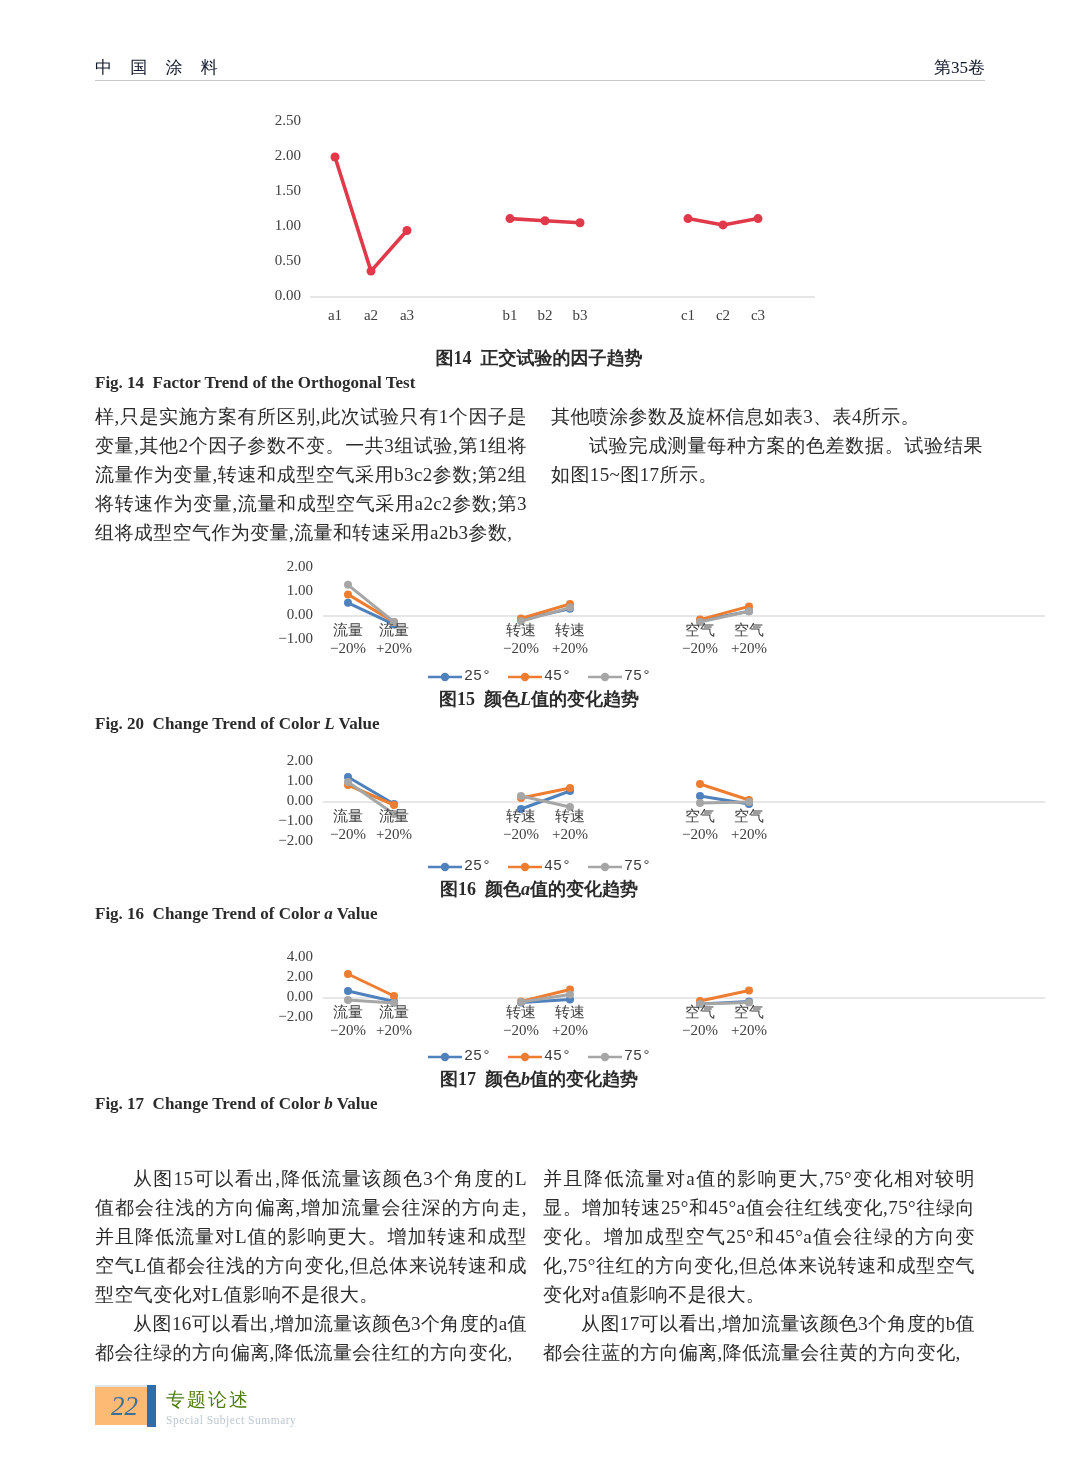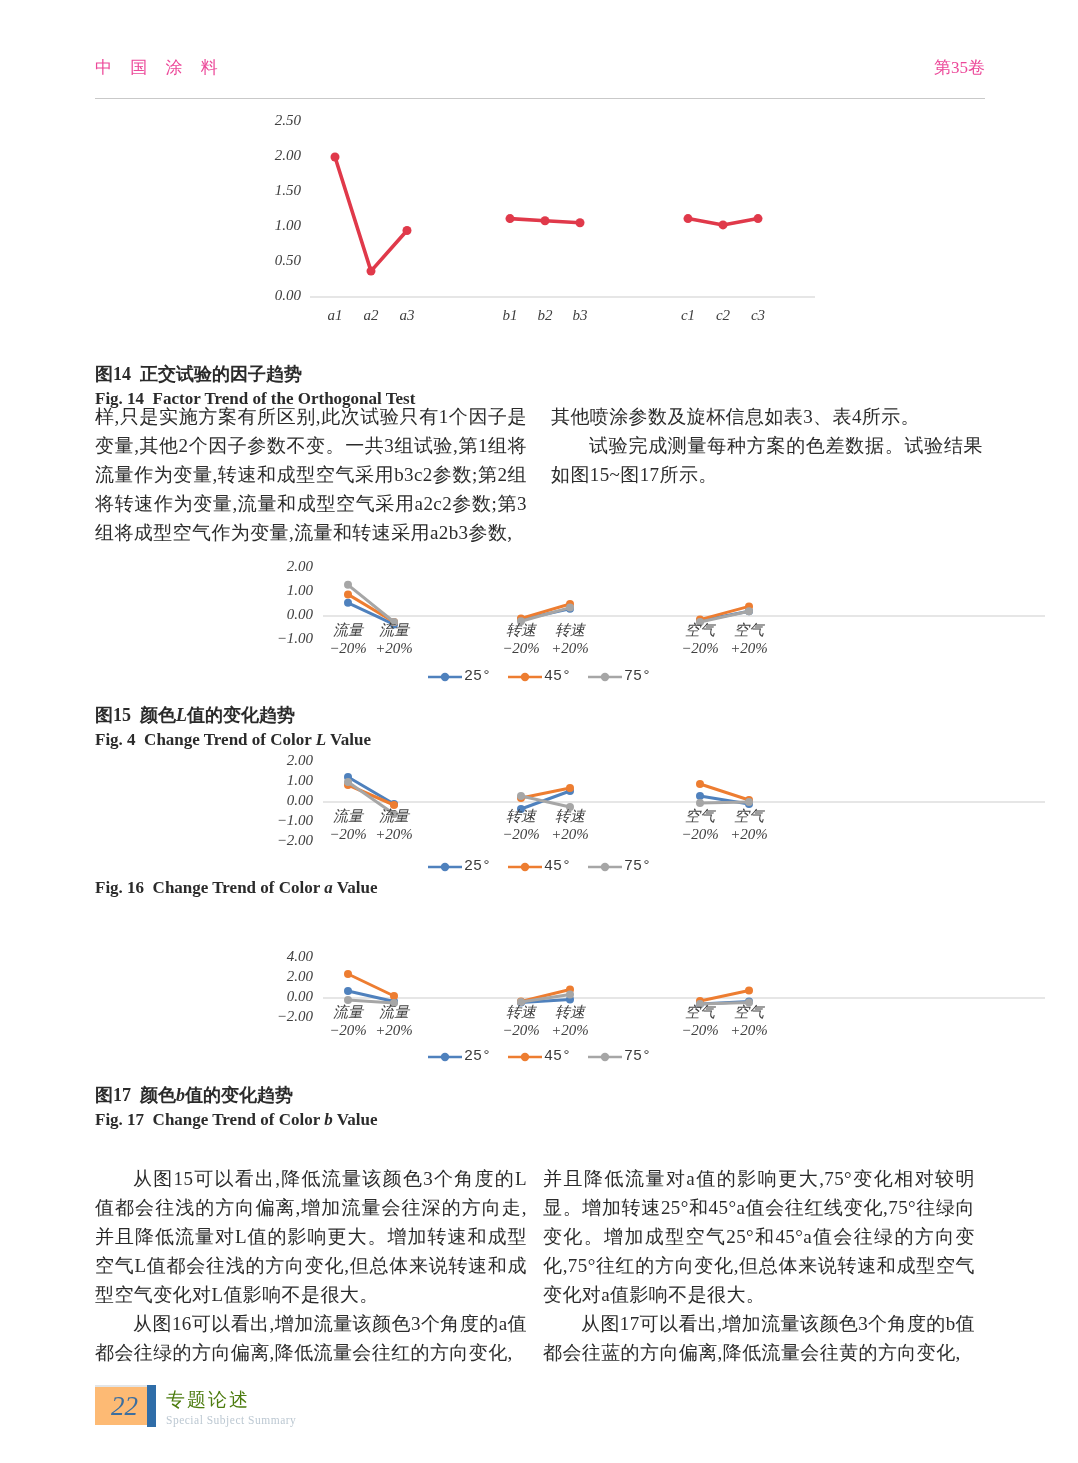--- a/index.html
+++ b/index.html
@@ -6,28 +6,28 @@
   html,body { background:#ffffff; }
   body {
     width:1078px; height:1463px; position:relative; overflow:hidden;
     font-family:"Liberation Serif","DejaVu Serif",serif; color:#2b2b2b;
   }
   .abs { position:absolute; }
   
   .page-header {
     left:95px; top:56px; width:890px;
     display:flex; justify-content:space-between; align-items:flex-end;
-    font-size:17px; color:#ec4899;
-    border-bottom:1px solid #c9c9c9; padding-bottom:19px;
+    font-size:17px; color:#0f172a;
+    border-bottom:1px solid #c9c9c9; padding-bottom:1px;
   }
   .page-header .journal { letter-spacing:7px; }
   
   .figure { left:95px; width:888px; }
-  .chartbox { display:block;font-style:italic; }
-  .cap-cn { text-align:left; font-weight:bold; font-size:18px; margin-top:18px; white-space:pre; }
+  .chartbox { display:block; }
+  .cap-cn { text-align:center; font-weight:bold; font-size:18px; margin-top:2px; white-space:pre; }
   .cap-en { text-align:left; font-weight:bold; font-size:17px; margin-top:3px; white-space:pre; }
   .cap-cn i, .cap-en i { font-style:italic; font-weight:bold; }
   .legend { display:flex; justify-content:center; align-items:center; gap:16px; margin-top:2px;
             font-size:15px; color:#3a3a3a; }
   .legend-item { display:inline-flex; align-items:center; gap:1px;font-family:Liberation Mono, monospace; }
   
   .cols { left:95px; width:888px; display:flex; gap:24px;
           font-size:19px; line-height:29px; text-align:justify; letter-spacing:0.4px; }
   .col { width:432px; }
   .col p.indent { text-indent:2em;font-family:Liberation Serif, serif; }
@@ -160,21 +160,21 @@
       </span>
       <span class="legend-item">
         <svg width="36" height="12" viewBox="0 0 36 12">
           <line x1="1" y1="6" x2="35" y2="6" stroke="#a6a6a6" stroke-width="2.6"></line>
           <circle cx="18" cy="6" r="4.2" fill="#a6a6a6"></circle>
         </svg>
         <span>75°</span>
       </span>
     </div>
   <div class="cap-cn"><span>图15  颜色</span><i>L</i><span>值的变化趋势</span></div>
-  <div class="cap-en"><span>Fig. 4  Change Trend of Color </span><i>L</i><span> Value</span></div>
+  <div class="cap-en"><span>Fig. 20  Change Trend of Color </span><i>L</i><span> Value</span></div>
 </div>
 
 <div class="abs figure" style="top:750px;">
   <div class="chartbox" style="margin-left:168px;"><svg width="800" height="102" viewBox="0 0 800 102">
         <text x="50" y="12" text-anchor="end" dominant-baseline="middle" style="font-family:'Liberation Serif','DejaVu Serif',serif;font-size:15px;fill:#404040;">2.00</text>
         <text x="50" y="32" text-anchor="end" dominant-baseline="middle" style="font-family:'Liberation Serif','DejaVu Serif',serif;font-size:15px;fill:#404040;">1.00</text>
         <text x="50" y="52" text-anchor="end" dominant-baseline="middle" style="font-family:'Liberation Serif','DejaVu Serif',serif;font-size:15px;fill:#404040;">0.00</text>
         <text x="50" y="72" text-anchor="end" dominant-baseline="middle" style="font-family:'Liberation Serif','DejaVu Serif',serif;font-size:15px;fill:#404040;">−1.00</text>
         <text x="50" y="92" text-anchor="end" dominant-baseline="middle" style="font-family:'Liberation Serif','DejaVu Serif',serif;font-size:15px;fill:#404040;">−2.00</text>
         <line x1="60" y1="52" x2="782" y2="52" stroke="#cdcdcd" stroke-width="1.2"></line>
@@ -234,20 +234,21 @@
         <span>45°</span>
       </span>
       <span class="legend-item">
         <svg width="36" height="12" viewBox="0 0 36 12">
           <line x1="1" y1="6" x2="35" y2="6" stroke="#a6a6a6" stroke-width="2.6"></line>
           <circle cx="18" cy="6" r="4.2" fill="#a6a6a6"></circle>
         </svg>
         <span>75°</span>
       </span>
     </div>
+  <div class="cap-cn"><span>图16  颜色</span><i>a</i><span>值的变化趋势</span></div>
   <div class="cap-en"><span>Fig. 16  Change Trend of Color </span><i>a</i><span> Value</span></div>
 </div>
 
 <div class="abs figure" style="top:946px;">
   <div class="chartbox" style="margin-left:168px;"><svg width="800" height="96" viewBox="0 0 800 96">
         <text x="50" y="12" text-anchor="end" dominant-baseline="middle" style="font-family:'Liberation Serif','DejaVu Serif',serif;font-size:15px;fill:#404040;">4.00</text>
         <text x="50" y="32" text-anchor="end" dominant-baseline="middle" style="font-family:'Liberation Serif','DejaVu Serif',serif;font-size:15px;fill:#404040;">2.00</text>
         <text x="50" y="52" text-anchor="end" dominant-baseline="middle" style="font-family:'Liberation Serif','DejaVu Serif',serif;font-size:15px;fill:#404040;">0.00</text>
         <text x="50" y="72" text-anchor="end" dominant-baseline="middle" style="font-family:'Liberation Serif','DejaVu Serif',serif;font-size:15px;fill:#404040;">−2.00</text>
         <line x1="60" y1="52" x2="782" y2="52" stroke="#cdcdcd" stroke-width="1.2"></line>

